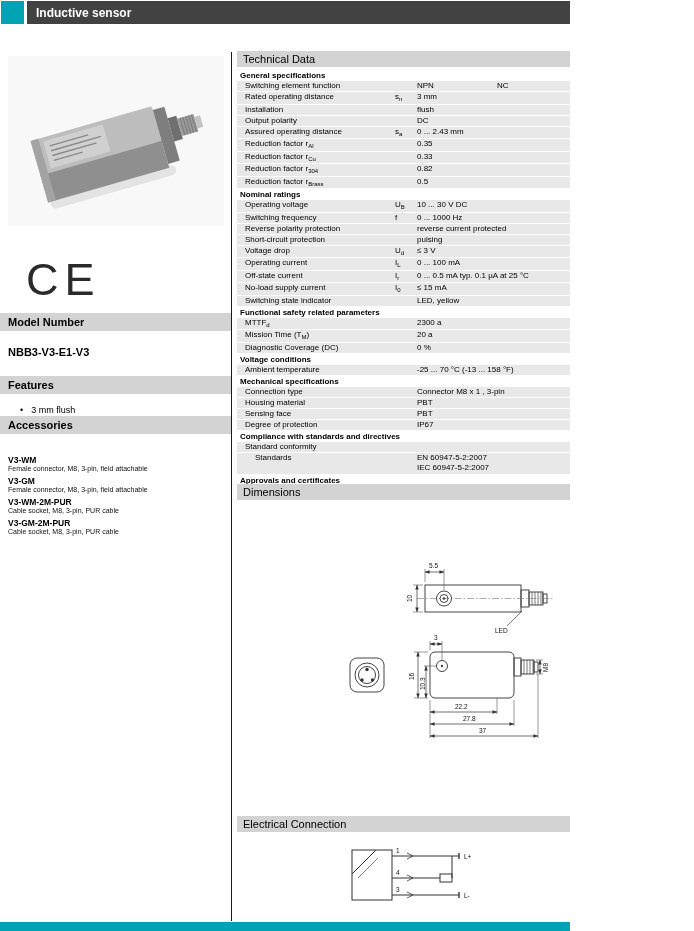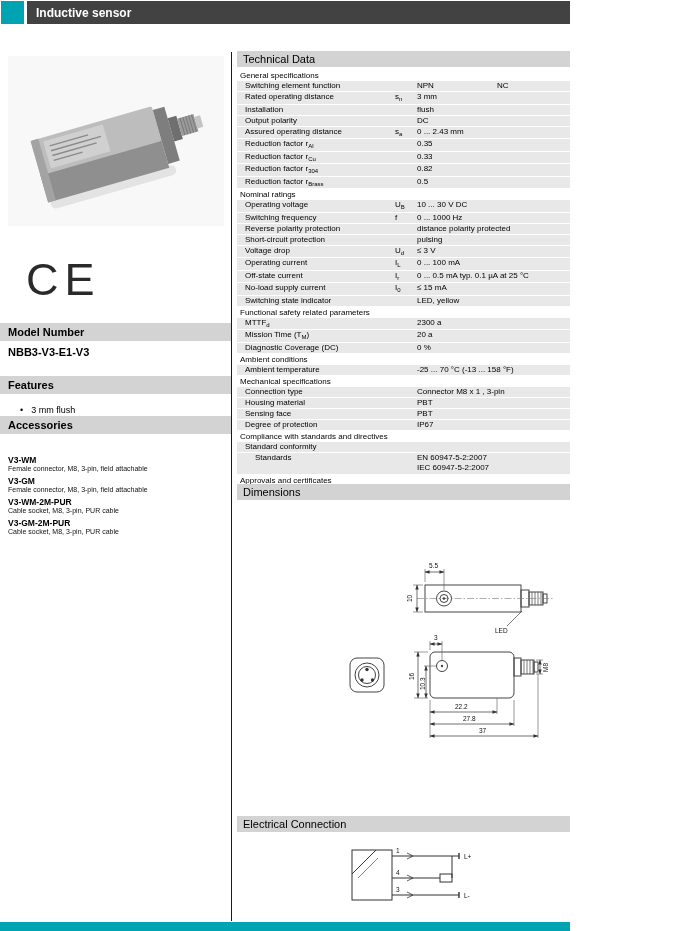--- a/index.html
+++ b/index.html
@@ -12,37 +12,37 @@
     font-size:12px;font-weight:bold;display:flex;align-items:center;justify-content:space-between;
     padding:0 8px 0 9px;box-sizing:border-box}
   .bottom-bar{position:absolute;left:0;bottom:0;width:694px;height:9px;background:#00a3b1}
   .vrule{position:absolute;left:231px;top:52px;width:1px;height:869px;background:#1a1a1a}
 
   
   .photo{position:absolute;left:8px;top:56px;width:216px;height:170px}
   .ce{position:absolute;left:26px;top:254px;font-size:45px;letter-spacing:6px;color:#2a2a2a}
   .side-sec{position:absolute;left:0;width:231px;height:18px;background:#d3d3d3;font-size:11px;
     font-weight:bold;line-height:18px;padding-left:8px;box-sizing:border-box}
-  #mn-bar{top:323px}#ft-bar{top:376px}#ac-bar{top:416px}
+  #mn-bar{top:313px}#ft-bar{top:376px}#ac-bar{top:416px}
   .mn-value{position:absolute;left:8px;top:346px;font-size:11px;font-weight:bold}
   .features-list{position:absolute;left:12px;top:397px;font-size:9px;font-weight:normal;list-style:none;margin:8px;padding:0}
   .features-list li{margin-bottom:4px}
   .features-list li::before{content:"•";margin-right:8px}
   .acc-list{position:absolute;left:8px;top:456px;width:221px}
   .acc-name{font-size:8.5px;font-weight:bold;line-height:9px}
   .acc-desc{font-size:7px;line-height:8px;color:#111;margin-bottom:4px}
 
   
   .main-sec{position:absolute;left:237px;width:455px;height:16px;background:#d3d3d3;font-size:11px;
     font-weight:normal;line-height:16px;padding-left:6px;box-sizing:border-box}
   #td-bar{top:51px}#dim-bar{top:484px}#ec-bar{top:816px}
 
   
   .ttable{position:absolute;left:237px;top:70px;width:455px}
-  .tsec{font-size:8px;font-weight:normal;height:11px;line-height:11px;padding-left:3px;background:#fff}
+  .tsec{font-size:8px;font-weight:bold;height:11px;line-height:11px;padding-left:3px;background:#fff}
   .trow{display:flex;background:#e8e8e8;min-height:10px;line-height:10px;margin-bottom:1px;font-size:8px}
   .tlabel{width:158px;padding-left:8px;box-sizing:border-box;flex:none}
   .tsym{width:22px;flex:none}
   .tval{flex:1;position:relative}
   .v2{position:absolute;left:80px;top:0}
   .sub{font-size:6px;vertical-align:-1.5px}
   .trow.indent2 .tlabel{padding-left:18px}
   .trow.stacked{min-height:21px}
   .trow.stacked .v1{display:block}
   .trow.stacked .v2{position:static;display:block}
@@ -164,21 +164,21 @@
         <span class="tval"><span class="v1">10 ... 30 V DC</span></span>
       </div>
     <div class="trow">
         <span class="tlabel"><span>Switching frequency</span></span>
         <span class="tsym"><span>f</span></span>
         <span class="tval"><span class="v1">0 ... 1000 Hz</span></span>
       </div>
     <div class="trow">
         <span class="tlabel"><span>Reverse polarity protection</span></span>
         <span class="tsym"></span>
-        <span class="tval"><span class="v1">distance polarity protected</span></span>
+        <span class="tval"><span class="v1">reverse current protected</span></span>
       </div>
     <div class="trow">
         <span class="tlabel"><span>Short-circuit protection</span></span>
         <span class="tsym"></span>
         <span class="tval"><span class="v1">pulsing</span></span>
       </div>
     <div class="trow">
         <span class="tlabel"><span>Voltage drop</span></span>
         <span class="tsym"><span>U</span><span class="sub">d</span></span>
         <span class="tval"><span class="v1">≤ 3 V</span></span>
@@ -214,21 +214,21 @@
         <span class="tlabel"><span>Mission Time (T</span><span class="sub">M</span><span>)</span></span>
         <span class="tsym"></span>
         <span class="tval"><span class="v1">20 a</span></span>
       </div>
     <div class="trow">
         <span class="tlabel"><span>Diagnostic Coverage (DC)</span></span>
         <span class="tsym"></span>
         <span class="tval"><span class="v1">0 %</span></span>
       </div>
 
-    <div class="tsec">Ambient conditions</div>
+    <div class="tsec">Voltage conditions</div>
     <div class="trow">
         <span class="tlabel"><span>Ambient temperature</span></span>
         <span class="tsym"></span>
         <span class="tval"><span class="v1">-25 ... 70 °C (-13 ... 158 °F)</span></span>
       </div>
 
     <div class="tsec">Mechanical specifications</div>
     <div class="trow">
         <span class="tlabel"><span>Connection type</span></span>
         <span class="tsym"></span>

